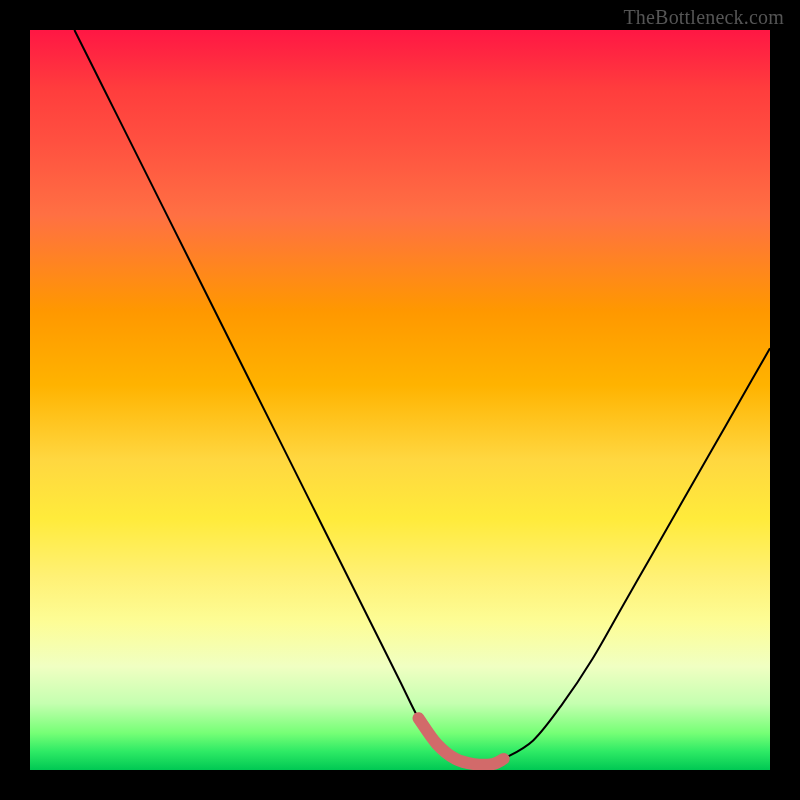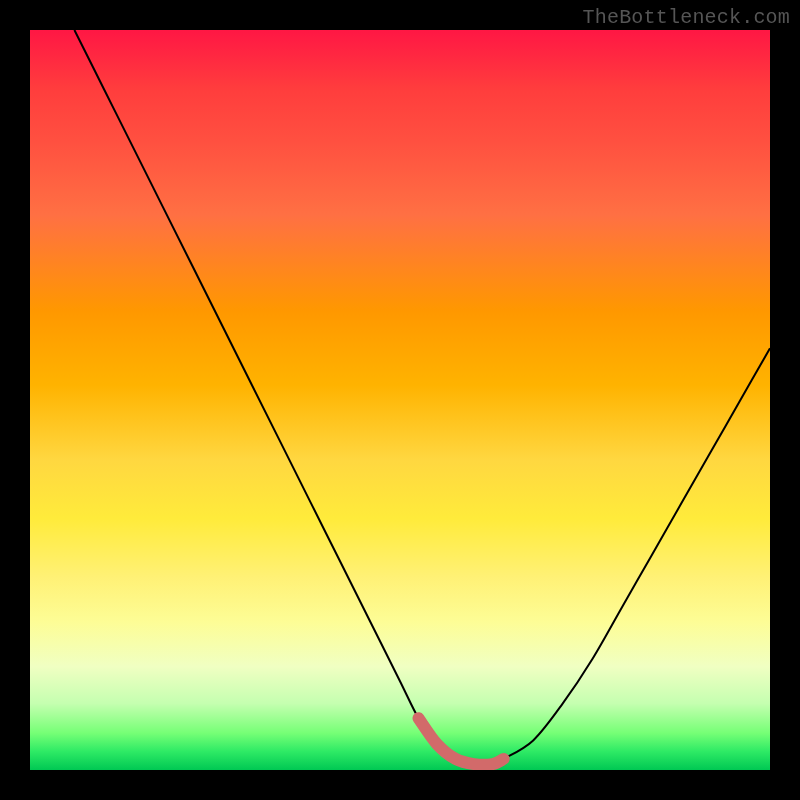--- a/index.html
+++ b/index.html
@@ -30,23 +30,23 @@
       #f0ffc2 86%,
       #c5ffb0 91%,
       #76ff76 95%,
       #2eea65 97.5%,
       #00c853 100%
     );
   }
   .watermark {
     position: absolute;
     top: 6px;
-    right: 10px;
+    right: 16px;
     color: #555;
-    font-family: Liberation Mono, monospace;
+    font-family: Liberation Serif, serif;
     font-size: 20px;
     letter-spacing: 0.2px;
   }
   svg.curve {
     position: absolute;
     left: 0;
     top: 0;
     width: 740px;
     height: 740px;
   }

